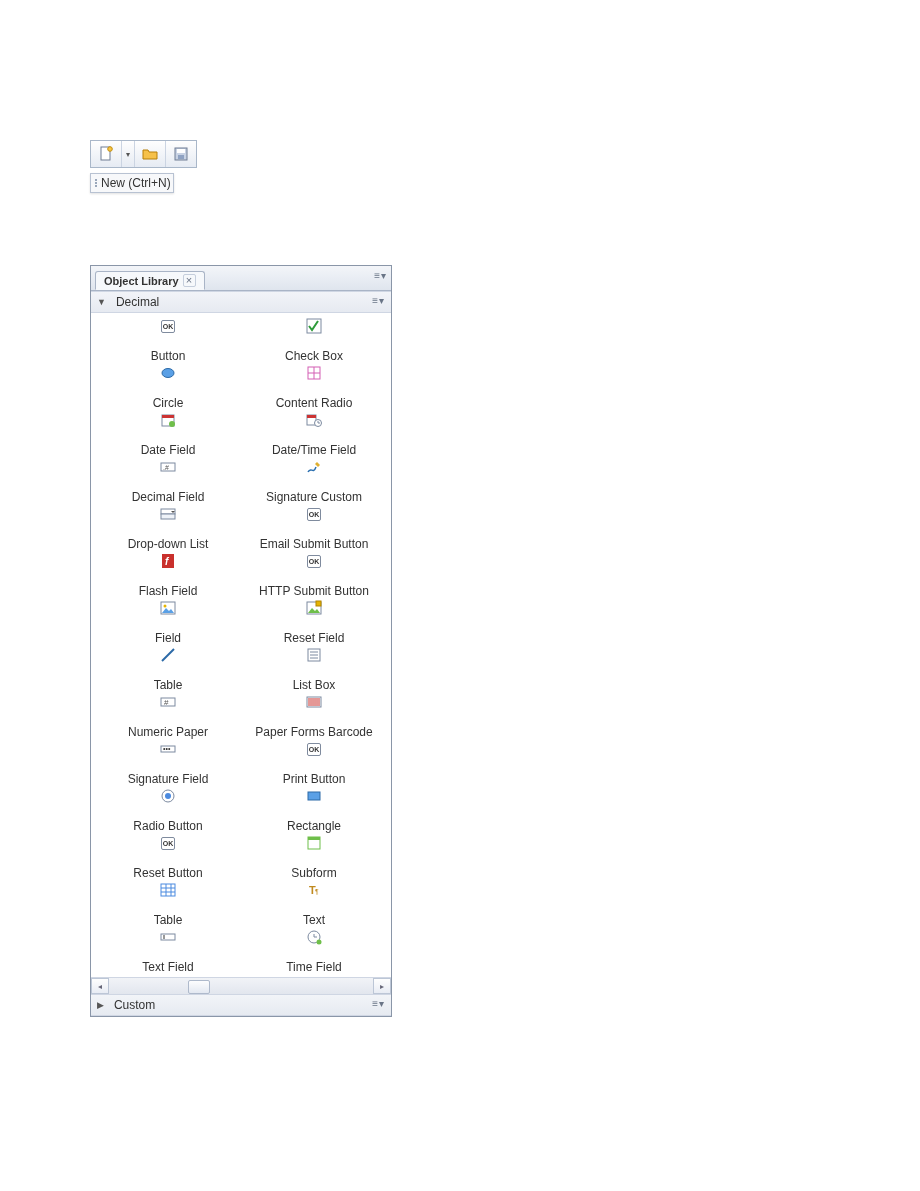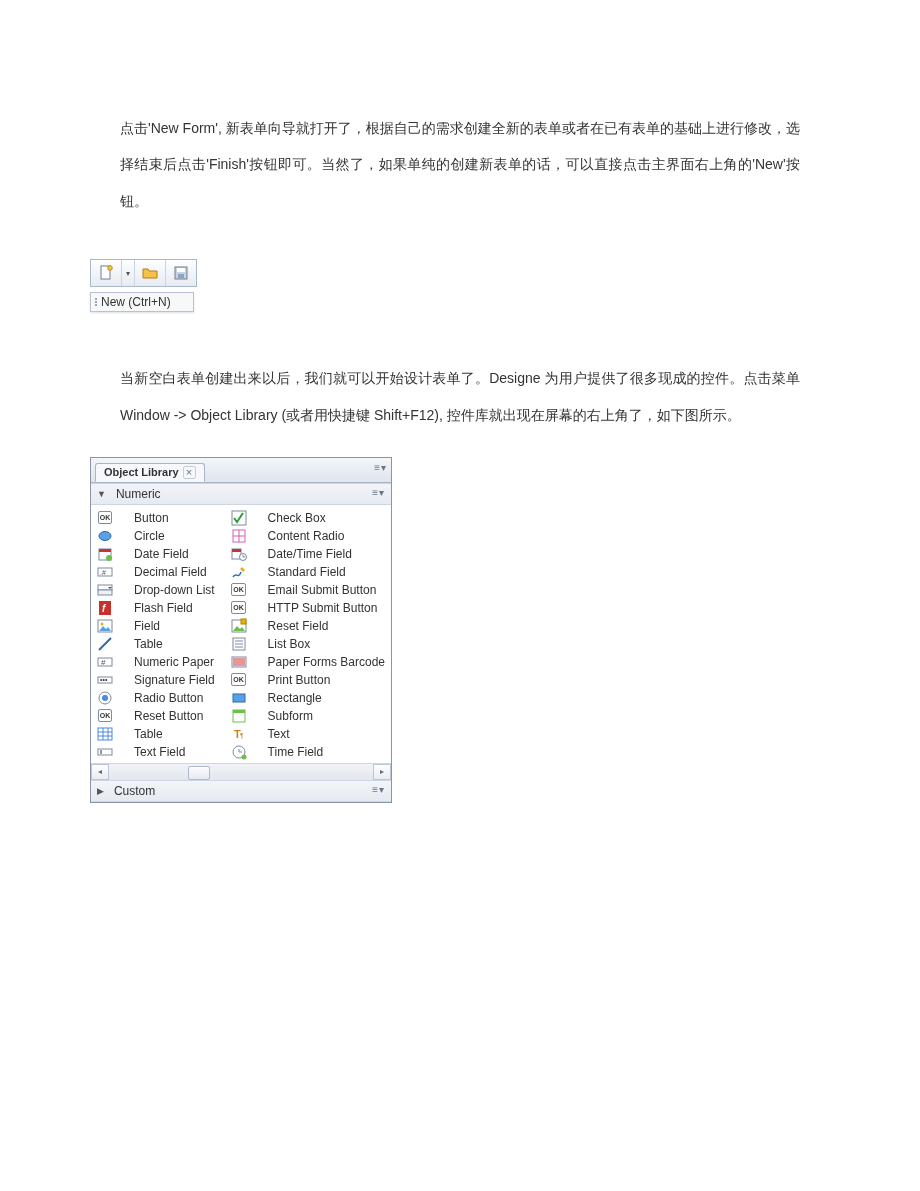--- a/index.html
+++ b/index.html
@@ -52,21 +52,21 @@
     font-size: 8px;
     color: #555;
     border-right: 1px solid #cbd4e2;
   }
   .tooltip {
     margin-top: 2px;
     display: inline-flex;
     align-items: center;
     background: #f7f8fa;
     border: 1px solid #b8c2d2;
-    padding: 2px 22px 2px 4px;
+    padding: 2px 2px 2px 4px;
     font-size: 12px;
     color: #333;
     box-shadow: 0 1px 2px rgba(0,0,0,0.12);
   }
   .grip {
     display: inline-flex;
     flex-direction: column;
     gap: 1px;
     margin-right: 4px;
   }
@@ -149,23 +149,24 @@
     background: #fff;
   }
   .lib-grid {
     display: grid;
     grid-template-columns: 1fr 1fr;
     padding: 4px 4px 2px 4px;
   }
   .lib-item {
     display: flex;
     align-items: center;
-    gap: 21px;
+    gap: 15px;
     padding: 1px 2px;
     white-space: nowrap;
+    flex-direction: column;
   }
   .lib-ico {
     width: 16px; height: 16px;
     flex: 0 0 16px;
     display: flex;
     align-items: center;
     justify-content: center;
   }
   .scrollbar {
     height: 16px;
@@ -200,21 +201,20 @@
     display: inline-flex;
     align-items: center;
   }
 </style>
 </head>
 <body>
 
 <div class="page">
 
   
-  <p class="para">点击'New Form', 新表单向导就打开了，根据自己的需求创建全新的表单或者在已有表单的基础上进行修改，选择结束后点击'Finish'按钮即可。当然了，如果单纯的创建新表单的话，可以直接点击主界面右上角的'New'按钮。</p>
 
   
   <div class="toolbar-shot">
     <div class="tb-row">
       <div class="tb-btn">
         <svg class="ico" viewBox="0 0 16 16">
           <rect x="3" y="1" width="9" height="13" fill="#fff" stroke="#6f7d93"></rect>
           <circle cx="12" cy="3" r="2.3" fill="#f6c646" stroke="#c48d0a"></circle>
         </svg>
       </div>
@@ -238,35 +238,34 @@
           <span></span>
           <span></span>
       </span>
       <span>New (Ctrl+N)</span>
     </div>
   </div>
 
   <div class="spacer"></div>
 
   
-  <p class="para">当新空白表单创建出来以后，我们就可以开始设计表单了。Designe 为用户提供了很多现成的控件。点击菜单 Window -&gt; Object Library (或者用快捷键 Shift+F12), 控件库就出现在屏幕的右上角了，如下图所示。</p>
 
   
   <div class="panel">
     <div class="panel-tabbar">
       <div class="panel-tab">
         <span>Object Library</span>
         <span class="x">×</span>
       </div>
       <span class="panel-menu">≡▾</span>
     </div>
 
     <div class="section-head">
       <span class="tri">▼</span>
-      <span>Numeric</span>
+      <span>Decimal</span>
       <span class="section-opts">≡▾</span>
     </div>
 
     <div class="lib-body">
       <div class="lib-grid" id="lib-grid">
           <div class="lib-item">
             <span class="lib-ico">
               <span class="ok">OK</span>
             </span>
             <span>Button</span>
@@ -327,21 +326,21 @@
             </span>
             <span>Decimal Field</span>
           </div>
           <div class="lib-item">
             <span class="lib-ico">
               <svg class="ico" viewBox="0 0 16 16">
                 <path d="M2 13c3-6 5 3 8-5" stroke="#2a6fb0" stroke-width="1.5" fill="none"></path>
                 <path d="M11 3l3 3-2 2-3-3z" fill="#e0b030"></path>
               </svg>
             </span>
-            <span>Standard Field</span>
+            <span>Signature Custom</span>
           </div>
           <div class="lib-item">
             <span class="lib-ico">
               <svg class="ico" viewBox="0 0 16 16">
                 <rect x="1" y="3" width="14" height="5" fill="#fff" stroke="#7c8aa0"></rect>
                 <path d="M11 5l2 2 2-2z" fill="#555"></path>
                 <rect x="1" y="8" width="14" height="5" fill="#eef2f8" stroke="#7c8aa0"></rect>
               </svg>
             </span>
             <span>Drop-down List</span>

